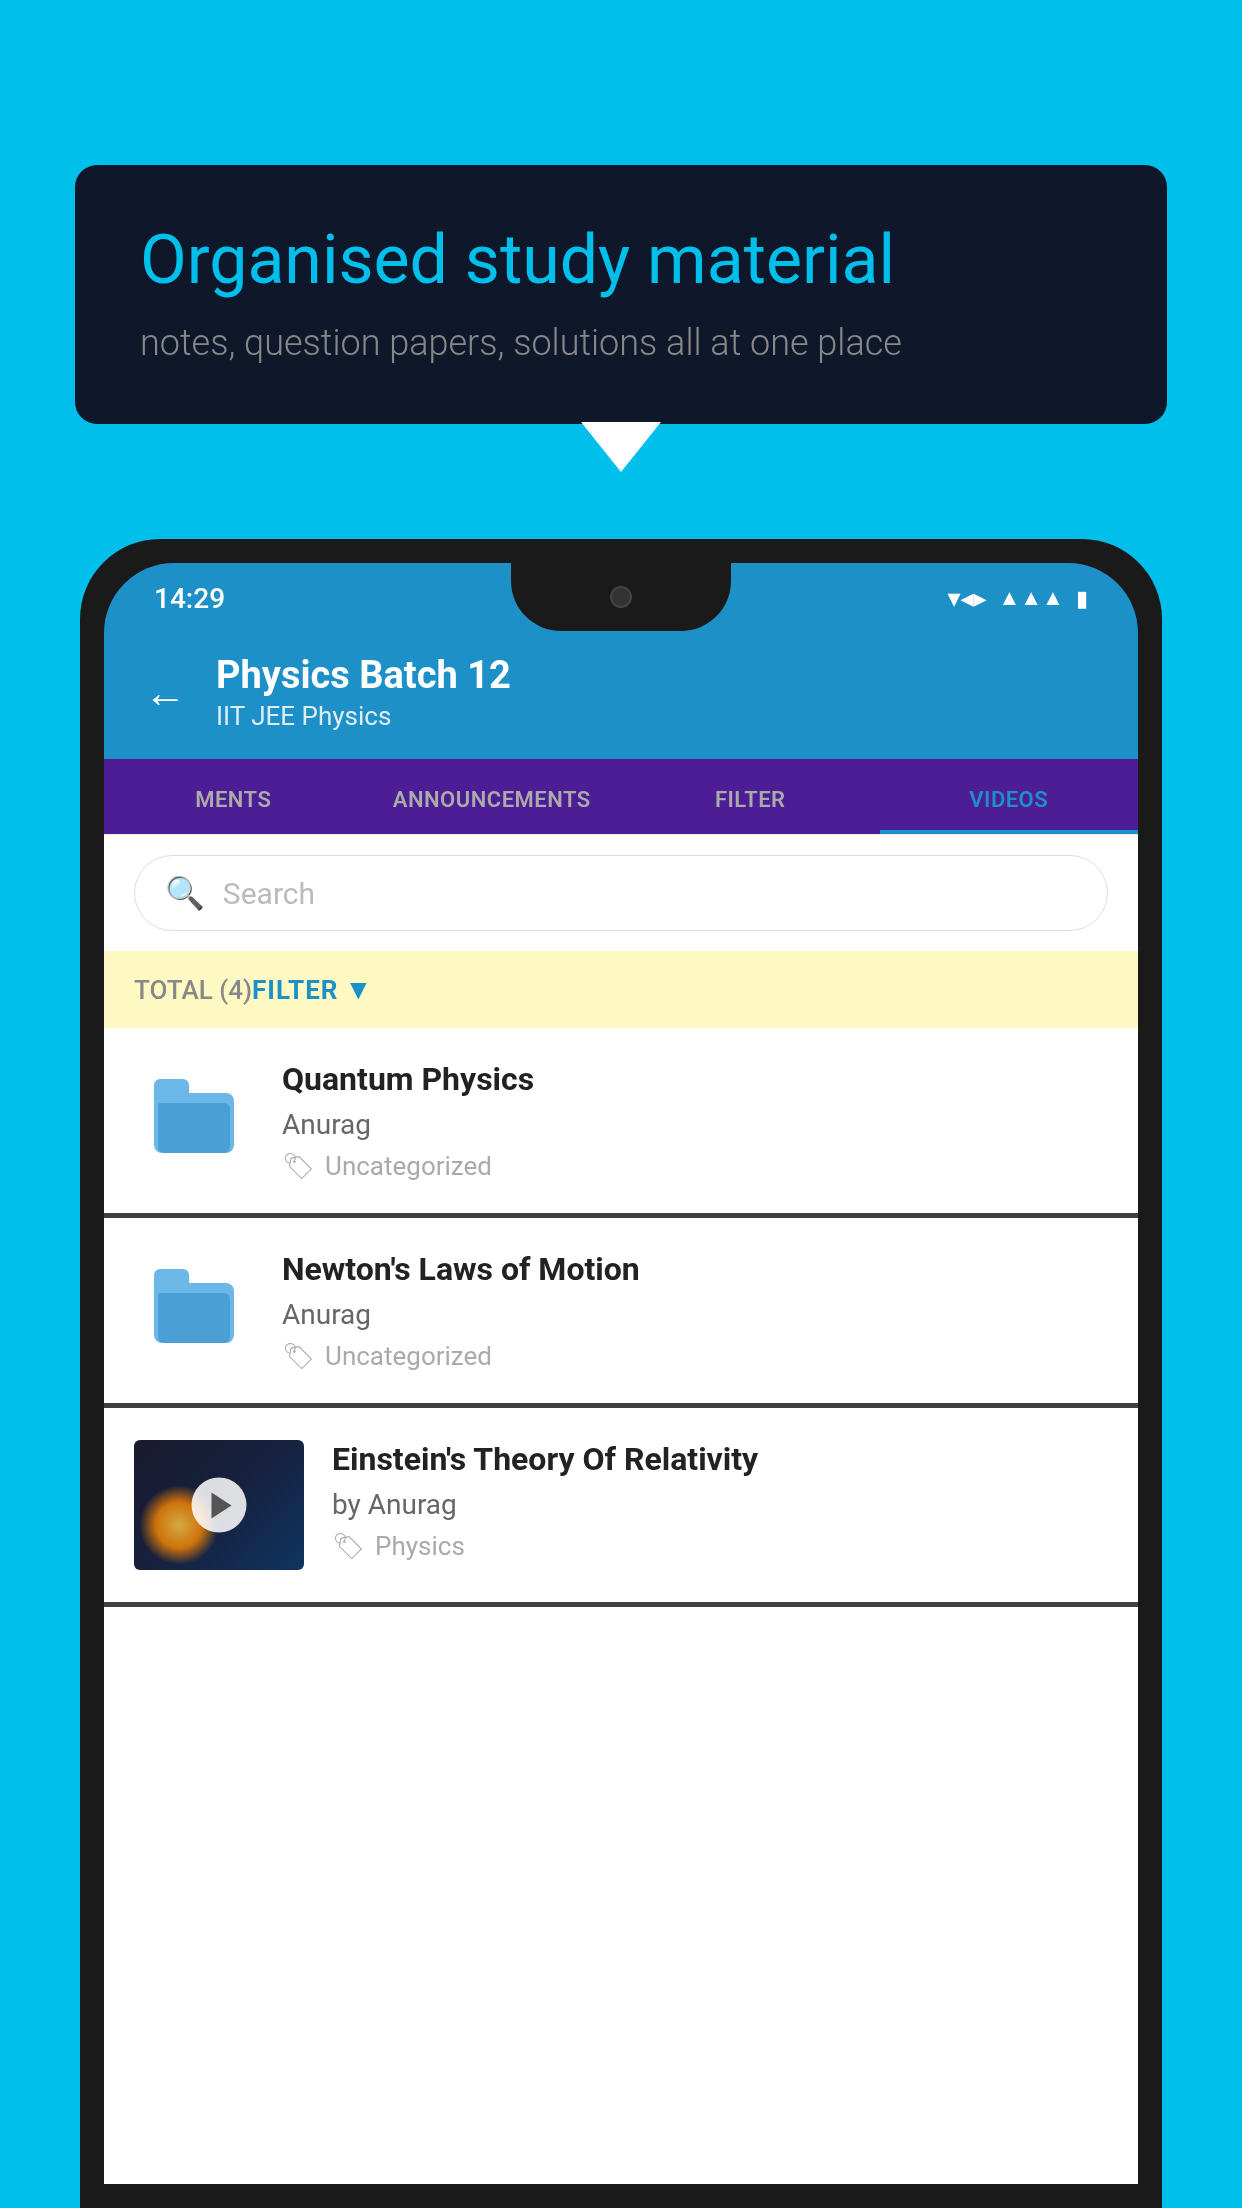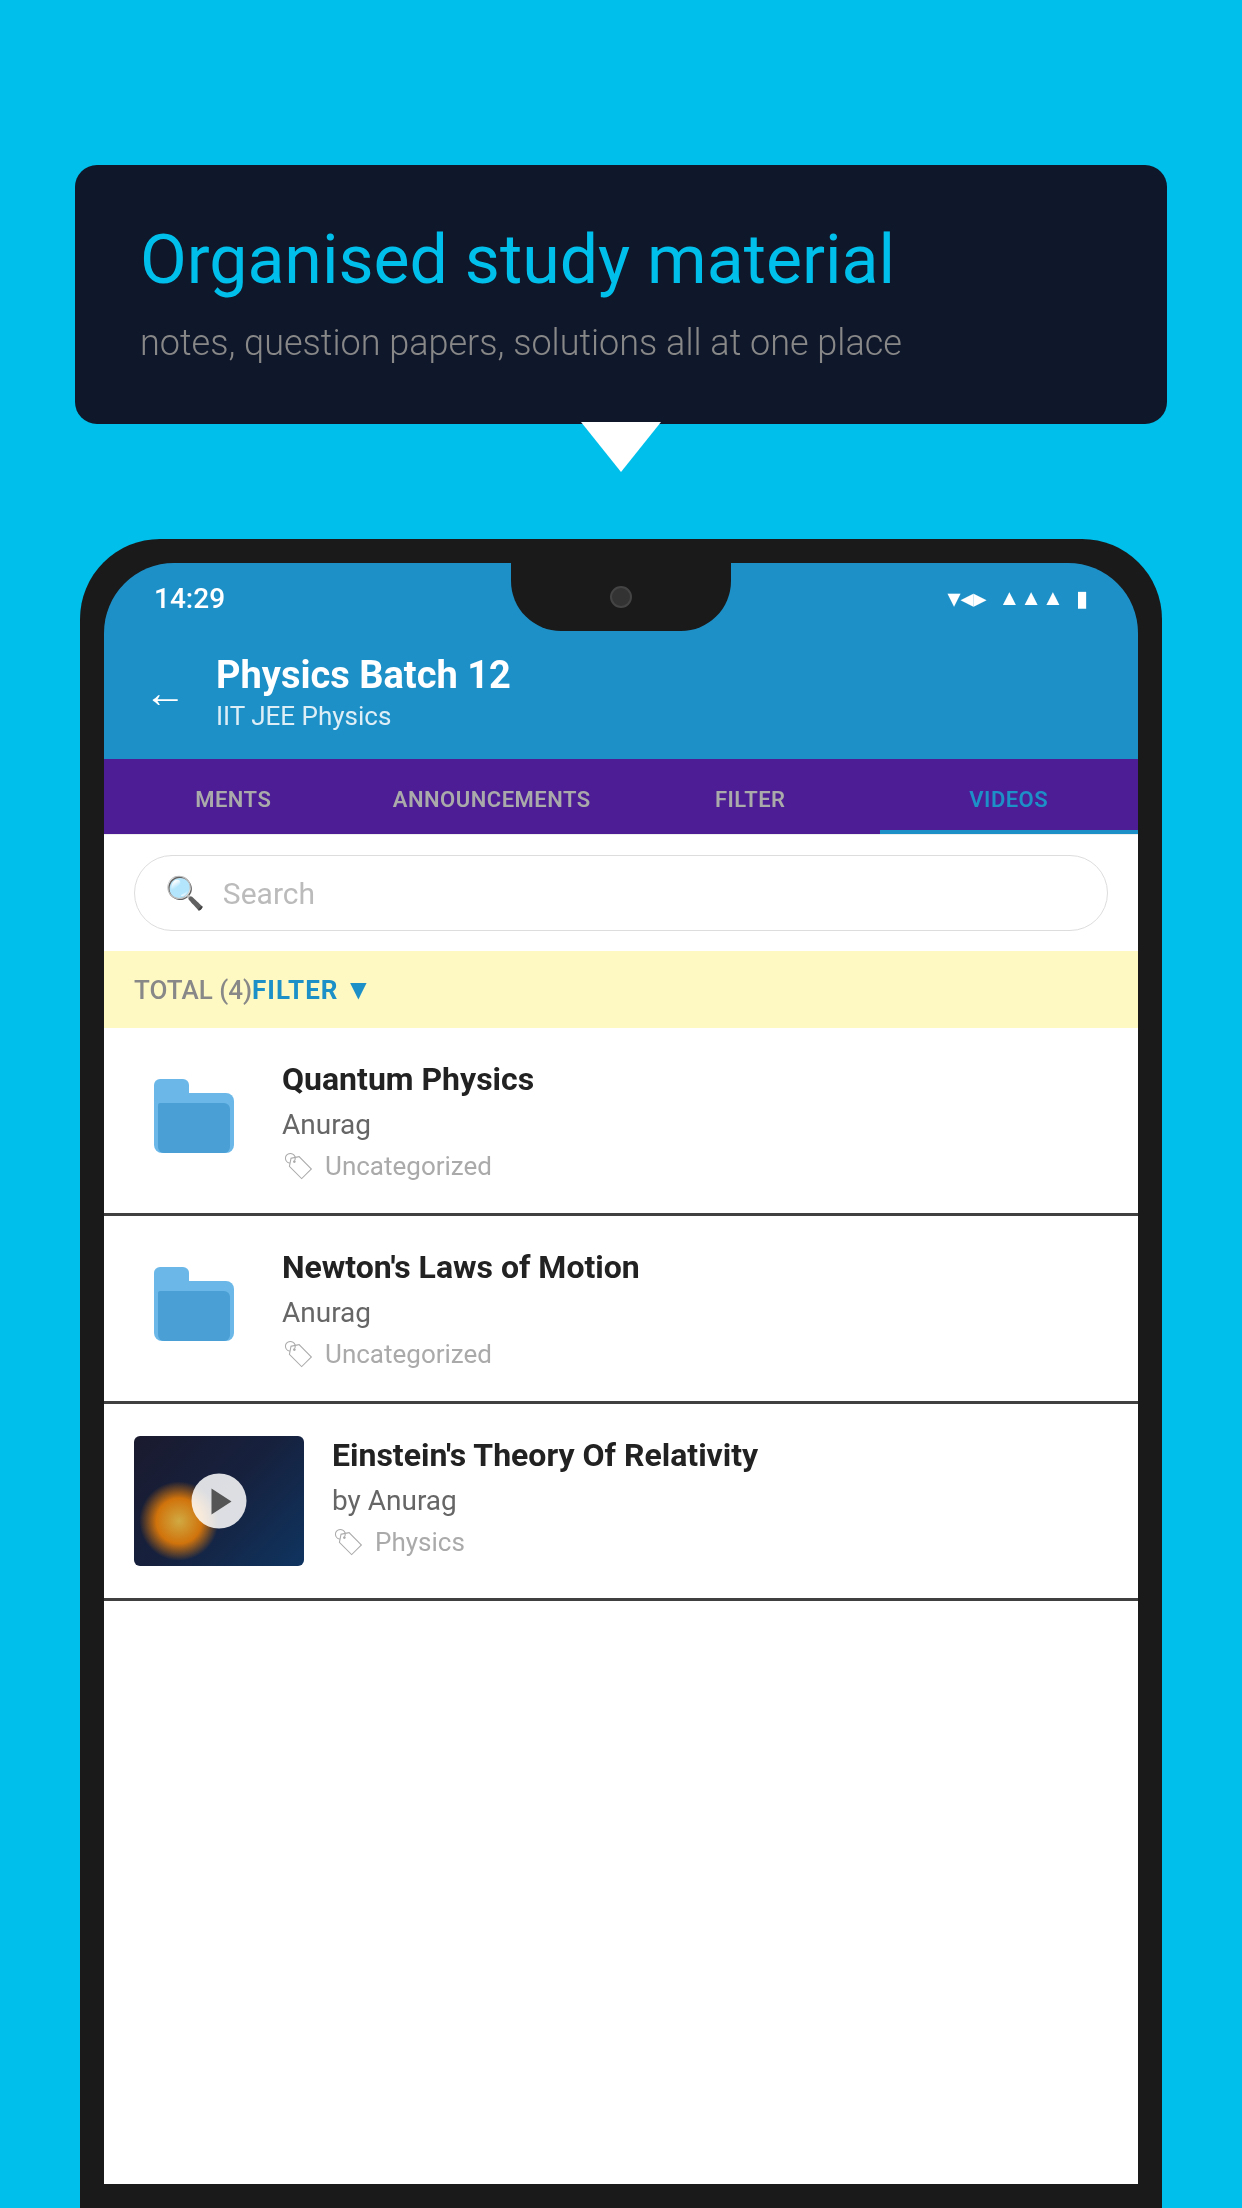--- a/index.html
+++ b/index.html
@@ -244,21 +244,21 @@
     
     .video-list {
       background: white;
       flex: 1;
     }
 
     .video-item {
       display: flex;
       align-items: flex-start;
       padding: 32px 30px;
-      border-bottom: 3px solid #404040;
+      border-bottom: 5px solid #404040;
       gap: 28px;
     }
 
     .video-item-thumbnail {
       width: 120px;
       height: 120px;
       flex-shrink: 0;
       display: flex;
       align-items: center;
       justify-content: center;

